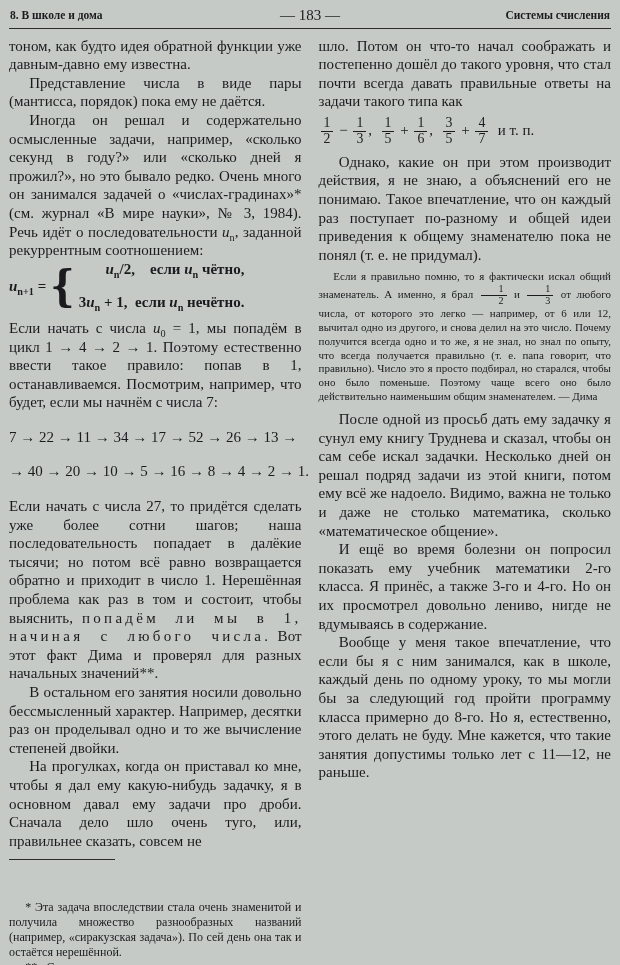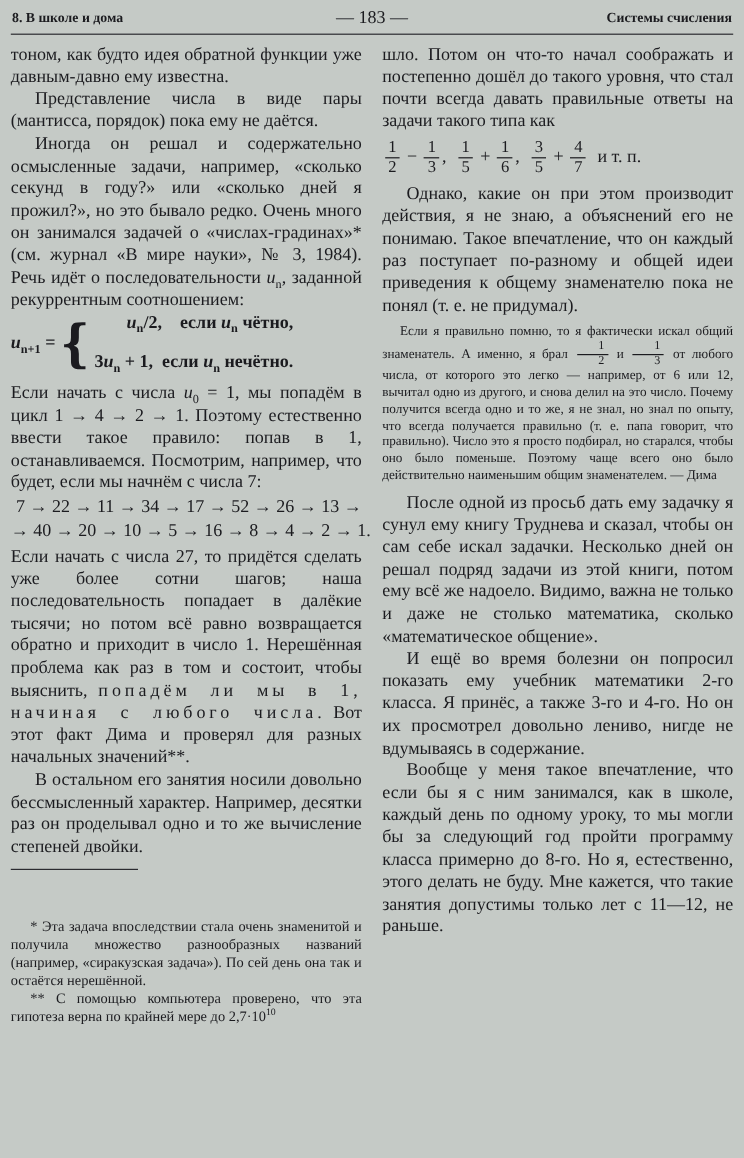--- a/index.html
+++ b/index.html
@@ -18,21 +18,21 @@
   .rh-center{ flex:1; text-align:center; font-size:15px; }
   .rh-right{ flex:1; text-align:right; font-size:11.5px; font-weight:bold; }
   .head-rule{ border-top:1.5px solid #2b2b30; margin-bottom:8px; }
   .columns{ display:flex; gap:17px; }
   .col{ flex:1; min-width:0; text-align:justify; }
   p{ margin:0; }
   .ind{ text-indent:1.35em; }
   .i{ font-style:italic; }
   .sp{ letter-spacing:.22em; word-spacing:.28em; }
   sub,sup{ font-size:68%; line-height:0; }
-  .seq{ text-align:right; margin:2px 0; white-space:nowrap; }
+  .seq{ text-align:left; margin:16px 0; white-space:nowrap; }
   .formula{ display:flex; align-items:center; margin:0 0 7px; text-align:right;font-weight:bold; }
   .lhs{ white-space:nowrap; margin-right:4px; }
   .brace{ font-size:38px; line-height:.85; margin-right:4px; transform:scaleY(1.12); font-family:"DejaVu Serif",serif; }
   .cases{ display:flex; flex-direction:column; gap:15px; }
   .cases > span{ white-space:nowrap; }
   .frac{ display:inline-block; vertical-align:middle; text-align:center; line-height:1.08; font-size:.92em; margin:0 2px; }
   .frac .fn{ display:block; border-bottom:1px solid currentColor; padding:0 3px; }
   .frac .fd{ display:block; padding:0 3px; }
   .fracline{ text-align:left; margin:5px 0 6px; text-indent:0; }
   .quote{ font-size:11px; line-height:1.26; margin:6px 0 6px; }
@@ -65,20 +65,21 @@
           <span><span class="i">u</span><sub>n</sub><span>/2,</span><span> если </span><span class="i">u</span><sub>n</sub><span> чётно,</span></span>
           <span><span>3</span><span class="i">u</span><sub>n</sub><span> + 1,</span><span> если </span><span class="i">u</span><sub>n</sub><span> нечётно.</span></span>
         </span>
       </div>
 
       <p><span>Если начать с числа </span><span class="i">u</span><sub>0</sub><span> = 1, мы попадём в цикл 1 → 4 → 2 → 1. Поэтому естественно ввести такое правило: попав в 1, останавливаемся. Посмотрим, например, что будет, если мы начнём с числа 7:</span></p>
       <p class="seq">7 → 22 → 11 → 34 → 17 → 52 → 26 → 13 →</p>
       <p class="seq">→ 40 → 20 → 10 → 5 → 16 → 8 → 4 → 2 → 1.</p>
       <p><span>Если начать с числа 27, то придётся сделать уже более сотни шагов; наша последовательность попадает в далёкие тысячи; но потом всё равно возвращается обратно и приходит в число 1. Нерешённая проблема как раз в том и состоит, чтобы выяснить, </span><span class="sp">попадём ли мы в 1, начиная с любого числа</span><span>. Вот этот факт Дима и проверял для разных начальных значений**.</span></p>
       <p class="ind">В остальном его занятия носили довольно бессмысленный характер. Например, десятки раз он проделывал одно и то же вычисление степеней двойки.</p>
+      <p class="ind">На прогулках, когда он приставал ко мне, чтобы я дал ему какую-нибудь задачку, я в основном давал ему задачи про дроби. Сначала дело шло очень туго, или, правильнее сказать, совсем не</p>
 
       <div class="fnote-rule"></div>
       <div class="fnotes">
         <p class="ind">* Эта задача впоследствии стала очень знаменитой и получила множество разнообразных названий (например, «сиракузская задача»). По сей день она так и остаётся нерешённой.</p>
         <p class="ind"><span>** С помощью компьютера проверено, что эта гипотеза верна по крайней мере до 2,7·10</span><sup>10</sup></p>
       </div>
     </div>
 
     <div class="col">
       <p>шло. Потом он что-то начал соображать и постепенно дошёл до такого уровня, что стал почти всегда давать правильные ответы на задачи такого типа как</p>

